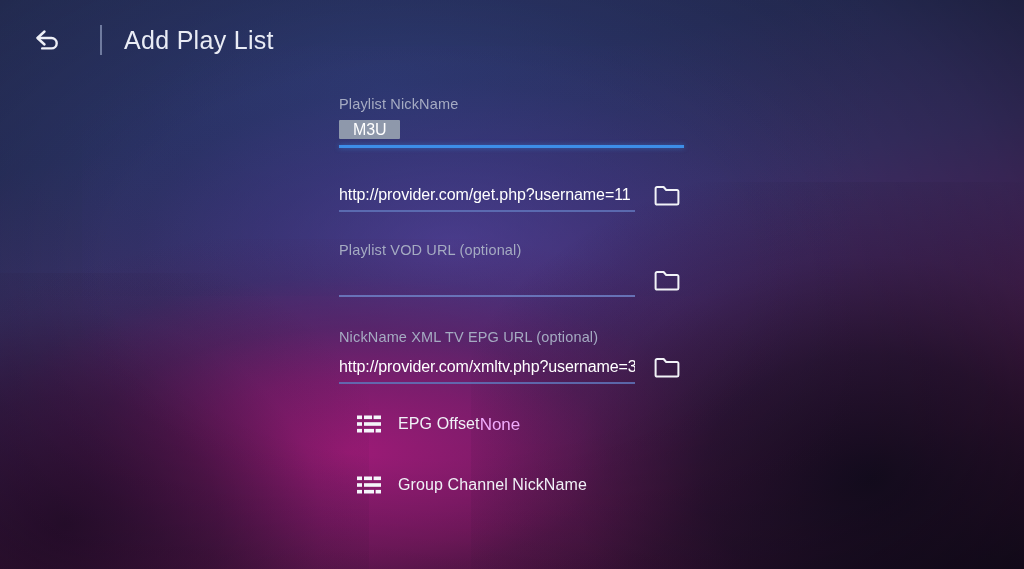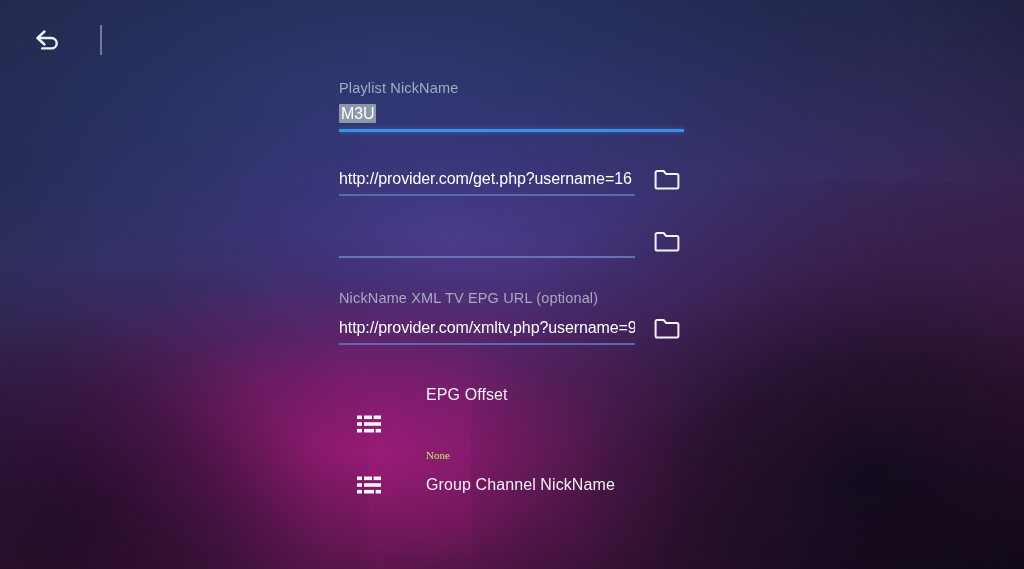--- a/index.html
+++ b/index.html
@@ -145,21 +145,21 @@
     font-size: 25px;
     font-weight: 400;
     letter-spacing: 0.3px;
     white-space: nowrap;
   }
 
   
   .form {
     position: absolute;
     left: 339px;
-    top: 80px;
+    top: 96px;
     width: 352px;
   }
 
   .field { position: relative; }
   .field-label {
     color: #a5abc2;
     font-size: 14.5px;
     font-weight: 400;
     letter-spacing: 0.15px;
     white-space: nowrap;
@@ -181,21 +181,21 @@
     font-size: 16px;
     line-height: 22px;
     height: 22px;
     white-space: nowrap;
     overflow: hidden;
     letter-spacing: -0.1px;
   }
   .field-value .sel {
     background: #8e98ab;
     color: #ffffff;
-    padding: 1px 2px;
+    padding: 1px 14px;
     border-radius: 1px;
   }
   .field-underline {
     height: 2px;
     margin-top: 4px;
     background: #5f73b8;
     opacity: 0.85;
   }
   .field-underline.focused {
     height: 3px;
@@ -239,40 +239,37 @@
   .option-icon {
     width: 34px;
     height: 28px;
     display: flex;
     align-items: center;
     justify-content: center;
     flex: 0 0 auto;
   }
   .option-icon svg { display: block; }
   .option-text {
-    margin-left: 40px;
-    display: flex;
-    flex-direction: column;
+    margin-left: 12px;
+    display: flex;
     justify-content: center;
-    gap: 39px;
   }
   .option-title {
     color: #f0f1f7;
     font-size: 16px;
     line-height: 20px;
     letter-spacing: 0.1px;
     white-space: nowrap;
   }
   .option-sub {
-    color: #bef264;
-    font-size: 11px;
+    color: #f0abfc;
+    font-size: 17px;
     line-height: 18px;
     margin-top: 2px;
     white-space: nowrap;
-    font-family: Liberation Serif, serif;
   }
 </style>
 </head>
 <body>
 
 <div class="bg-root">
   <div class="bg-base"></div>
   <div class="bg-navy"></div>
   <div class="bg-violet"></div>
   <div class="bg-magenta"></div>
@@ -286,55 +283,57 @@
   <div class="header">
     <div class="back-btn">
       <span>
         <svg width="30" height="26" viewBox="0 0 30 26" fill="none">
           <path d="M11.5 4.5 L4.5 11 L11.5 17.5" stroke="#eef0f7" stroke-width="2.4" stroke-linecap="round" stroke-linejoin="round"></path>
           <path d="M4.8 11 H18.5 A5.2 5.2 0 0 1 18.5 21.4 H9.2" stroke="#eef0f7" stroke-width="2.4" stroke-linecap="round" stroke-linejoin="round"></path>
         </svg>
       </span>
     </div>
     <div class="header-divider"></div>
+    <div class="header-title">Add Play List</div>
   </div>
 
   <div class="form">
 
     <div class="field">
       <div class="field-label">Playlist NickName</div>
       <div class="field-input-row">
         <div class="field-input-wrap wide">
           <div class="field-value"><span class="sel">M3U</span></div>
           <div class="field-underline focused"></div>
         </div>
       </div>
     </div>
 
     <div class="gap-1"></div>
 
     <div class="field">
       <div class="field-input-row">
         <div class="field-input-wrap">
-          <div class="field-value">http://provider.com/get.php?username=16</div>
+          <div class="field-value">http://provider.com/get.php?username=11</div>
           <div class="field-underline"></div>
         </div>
         <div class="folder-btn">
           <span>
             <svg width="26" height="22" viewBox="0 0 26 22" fill="none">
               <path d="M1.6 19.2 V4.4 A1.4 1.4 0 0 1 3 3 H9.6 L12.2 6 H23 A1.4 1.4 0 0 1 24.4 7.4 V19.2 A1.4 1.4 0 0 1 23 20.6 H3 A1.4 1.4 0 0 1 1.6 19.2 Z" stroke="#f2f3f8" stroke-width="2" stroke-linejoin="round"></path>
             </svg>
           </span>
         </div>
       </div>
     </div>
 
     <div class="gap-2"></div>
 
     <div class="field">
+      <div class="field-label">Playlist VOD URL (optional)</div>
       <div class="field-input-row">
         <div class="field-input-wrap">
           <div class="field-value"></div>
           <div class="field-underline empty"></div>
         </div>
         <div class="folder-btn">
           <span>
             <svg width="26" height="22" viewBox="0 0 26 22" fill="none">
               <path d="M1.6 19.2 V4.4 A1.4 1.4 0 0 1 3 3 H9.6 L12.2 6 H23 A1.4 1.4 0 0 1 24.4 7.4 V19.2 A1.4 1.4 0 0 1 23 20.6 H3 A1.4 1.4 0 0 1 1.6 19.2 Z" stroke="#f2f3f8" stroke-width="2" stroke-linejoin="round"></path>
             </svg>
@@ -342,21 +341,21 @@
         </div>
       </div>
     </div>
 
     <div class="gap-3"></div>
 
     <div class="field">
       <div class="field-label">NickName XML TV EPG URL (optional)</div>
       <div class="field-input-row">
         <div class="field-input-wrap">
-          <div class="field-value">http://provider.com/xmltv.php?username=9</div>
+          <div class="field-value">http://provider.com/xmltv.php?username=3</div>
           <div class="field-underline"></div>
         </div>
         <div class="folder-btn">
           <span>
             <svg width="26" height="22" viewBox="0 0 26 22" fill="none">
               <path d="M1.6 19.2 V4.4 A1.4 1.4 0 0 1 3 3 H9.6 L12.2 6 H23 A1.4 1.4 0 0 1 24.4 7.4 V19.2 A1.4 1.4 0 0 1 23 20.6 H3 A1.4 1.4 0 0 1 1.6 19.2 Z" stroke="#f2f3f8" stroke-width="2" stroke-linejoin="round"></path>
             </svg>
           </span>
         </div>
       </div>

